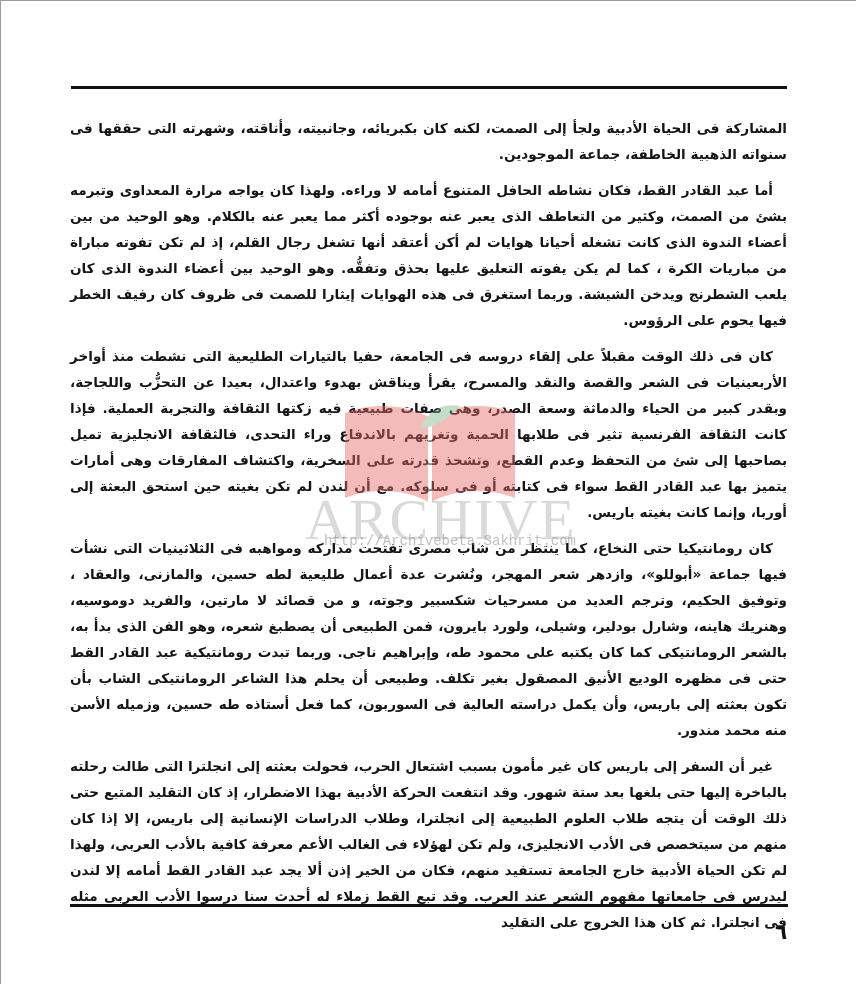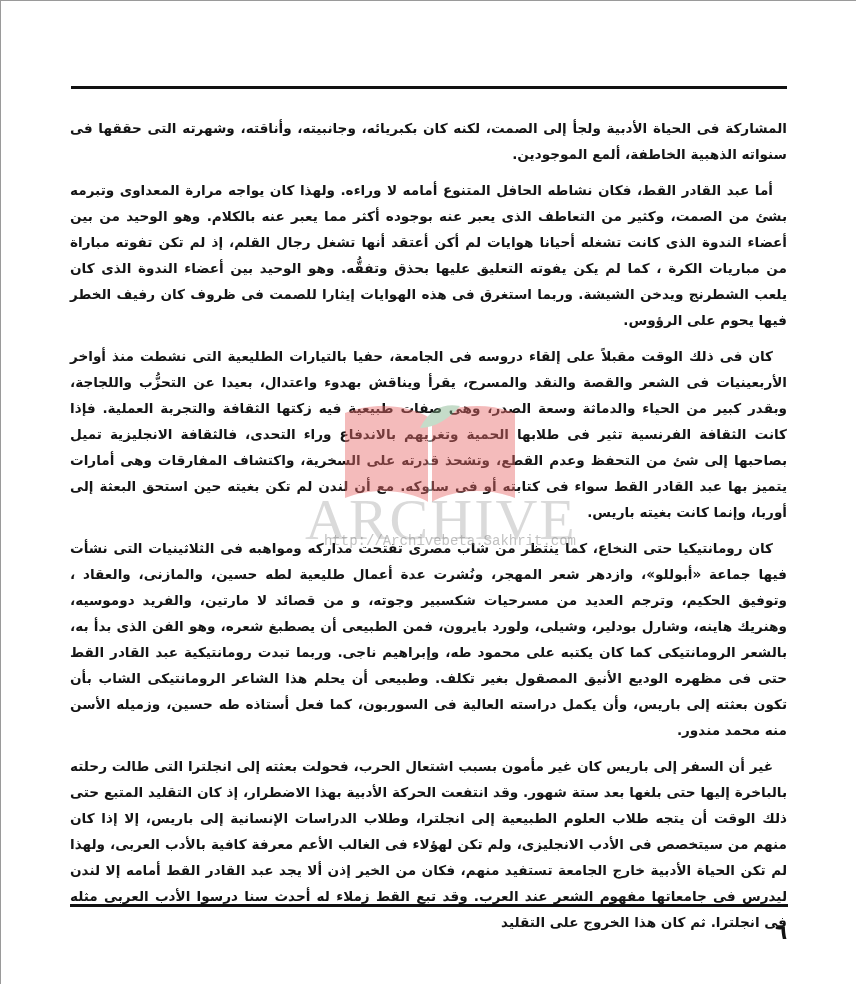--- a/index.html
+++ b/index.html
@@ -44,21 +44,21 @@
     }
   </style>
 </head>
 <body>
 
 <div class="page-frame"></div>
 
 <div class="rule top"></div>
 
 <div class="body-text">
-  <p class="para first">المشاركة فى الحياة الأدبية ولجأ إلى الصمت، لكنه كان بكبريائه، وجانبيته، وأناقته، وشهرته التى حققها فى سنواته الذهبية الخاطفة، ألمع الموجودين.</p>
+  <p class="para first">المشاركة فى الحياة الأدبية ولجأ إلى الصمت، لكنه كان بكبريائه، وجانبيته، وأناقته، وشهرته التى حققها فى سنواته الذهبية الخاطفة، جماعة الموجودين.</p>
   <p class="para">أما عبد القادر القط، فكان نشاطه الحافل المتنوع أمامه لا وراءه. ولهذا كان يواجه مرارة المعداوى وتبرمه بشئ من الصمت، وكثير من التعاطف الذى يعبر عنه بوجوده أكثر مما يعبر عنه بالكلام. وهو الوحيد من بين أعضاء الندوة الذى كانت تشغله أحيانا هوايات لم أكن أعتقد أنها تشغل رجال القلم، إذ لم تكن تفوته مباراة من مباريات الكرة ، كما لم يكن يفوته التعليق عليها بحذق وتفقُّه. وهو الوحيد بين أعضاء الندوة الذى كان يلعب الشطرنج ويدخن الشيشة. وربما استغرق فى هذه الهوايات إيثارا للصمت فى ظروف كان رفيف الخطر فيها يحوم على الرؤوس.</p>
   <p class="para">كان فى ذلك الوقت مقبلاً على إلقاء دروسه فى الجامعة، حفيا بالتيارات الطليعية التى نشطت منذ أواخر الأربعينيات فى الشعر والقصة والنقد والمسرح، يقرأ ويناقش بهدوء واعتدال، بعيدا عن التحزُّب واللجاجة، وبقدر كبير من الحياء والدماثة وسعة الصدر، وهى صفات طبيعية فيه زكتها الثقافة والتجربة العملية. فإذا كانت الثقافة الفرنسية تثير فى طلابها الحمية وتغريهم بالاندفاع وراء التحدى، فالثقافة الانجليزية تميل بصاحبها إلى شئ من التحفظ وعدم القطع، وتشحذ قدرته على السخرية، واكتشاف المفارقات وهى أمارات يتميز بها عبد القادر القط سواء فى كتابته أو فى سلوكه. مع أن لندن لم تكن بغيته حين استحق البعثة إلى أوربا، وإنما كانت بغيته باريس.</p>
   <p class="para">كان رومانتيكيا حتى النخاع، كما ينتظر من شاب مصرى تفتحت مداركه ومواهبه فى الثلاثينيات التى نشأت فيها جماعة «أبوللو»، وازدهر شعر المهجر، ونُشرت عدة أعمال طليعية لطه حسين، والمازنى، والعقاد ، وتوفيق الحكيم، وترجم العديد من مسرحيات شكسبير وجوته، و من قصائد لا مارتين، والفريد دوموسيه، وهنريك هاينه، وشارل بودلير، وشيلى، ولورد بايرون، فمن الطبيعى أن يصطبغ شعره، وهو الفن الذى بدأ به، بالشعر الرومانتيكى كما كان يكتبه على محمود طه، وإبراهيم ناجى. وربما تبدت رومانتيكية عبد القادر القط حتى فى مظهره الوديع الأنيق المصقول بغير تكلف. وطبيعى أن يحلم هذا الشاعر الرومانتيكى الشاب بأن تكون بعثته إلى باريس، وأن يكمل دراسته العالية فى السوربون، كما فعل أستاذه طه حسين، وزميله الأسن منه محمد مندور.</p>
   <p class="para">غير أن السفر إلى باريس كان غير مأمون بسبب اشتعال الحرب، فحولت بعثته إلى انجلترا التى طالت رحلته بالباخرة إليها حتى بلغها بعد ستة شهور. وقد انتفعت الحركة الأدبية بهذا الاضطرار، إذ كان التقليد المتبع حتى ذلك الوقت أن يتجه طلاب العلوم الطبيعية إلى انجلترا، وطلاب الدراسات الإنسانية إلى باريس، إلا إذا كان منهم من سيتخصص فى الأدب الانجليزى، ولم تكن لهؤلاء فى الغالب الأعم معرفة كافية بالأدب العربى، ولهذا لم تكن الحياة الأدبية خارج الجامعة تستفيد منهم، فكان من الخير إذن ألا يجد عبد القادر القط أمامه إلا لندن ليدرس فى جامعاتها مفهوم الشعر عند العرب. وقد تبع القط زملاء له أحدث سنا درسوا الأدب العربى مثله فى انجلترا. ثم كان هذا الخروج على التقليد</p>
 </div>
 
 <div class="rule bottom"></div>
 
 <div class="page-number">٦</div>
 

